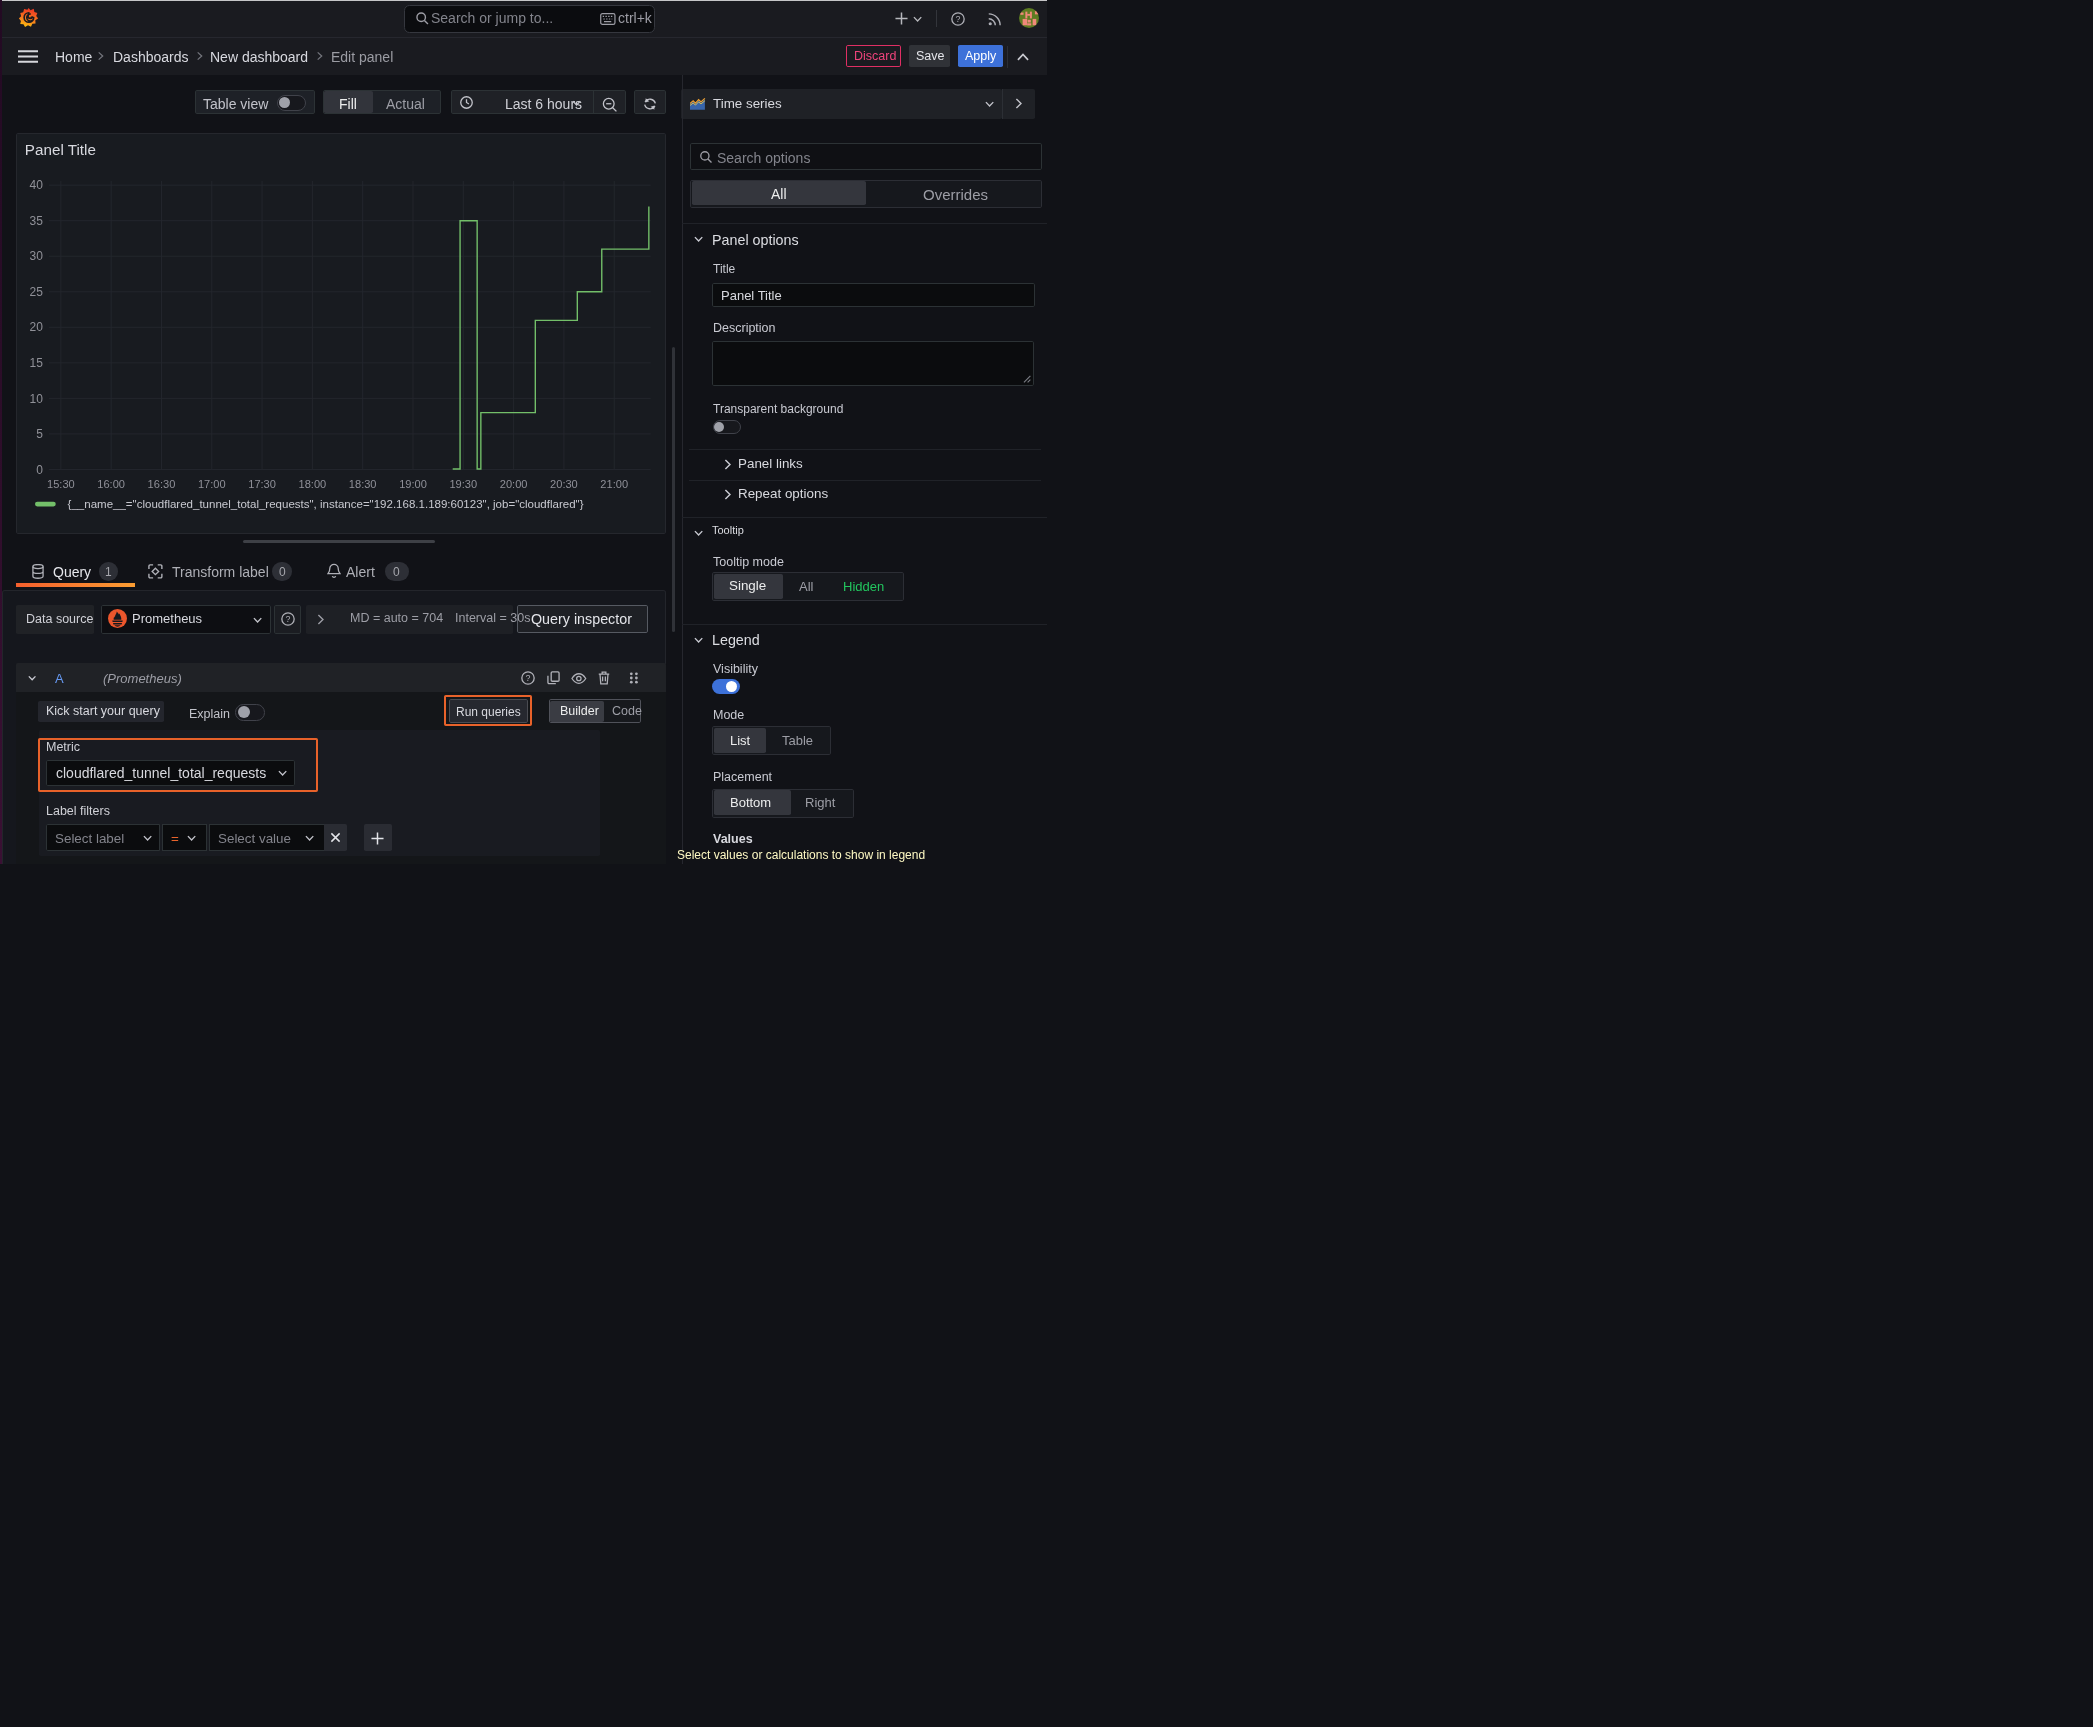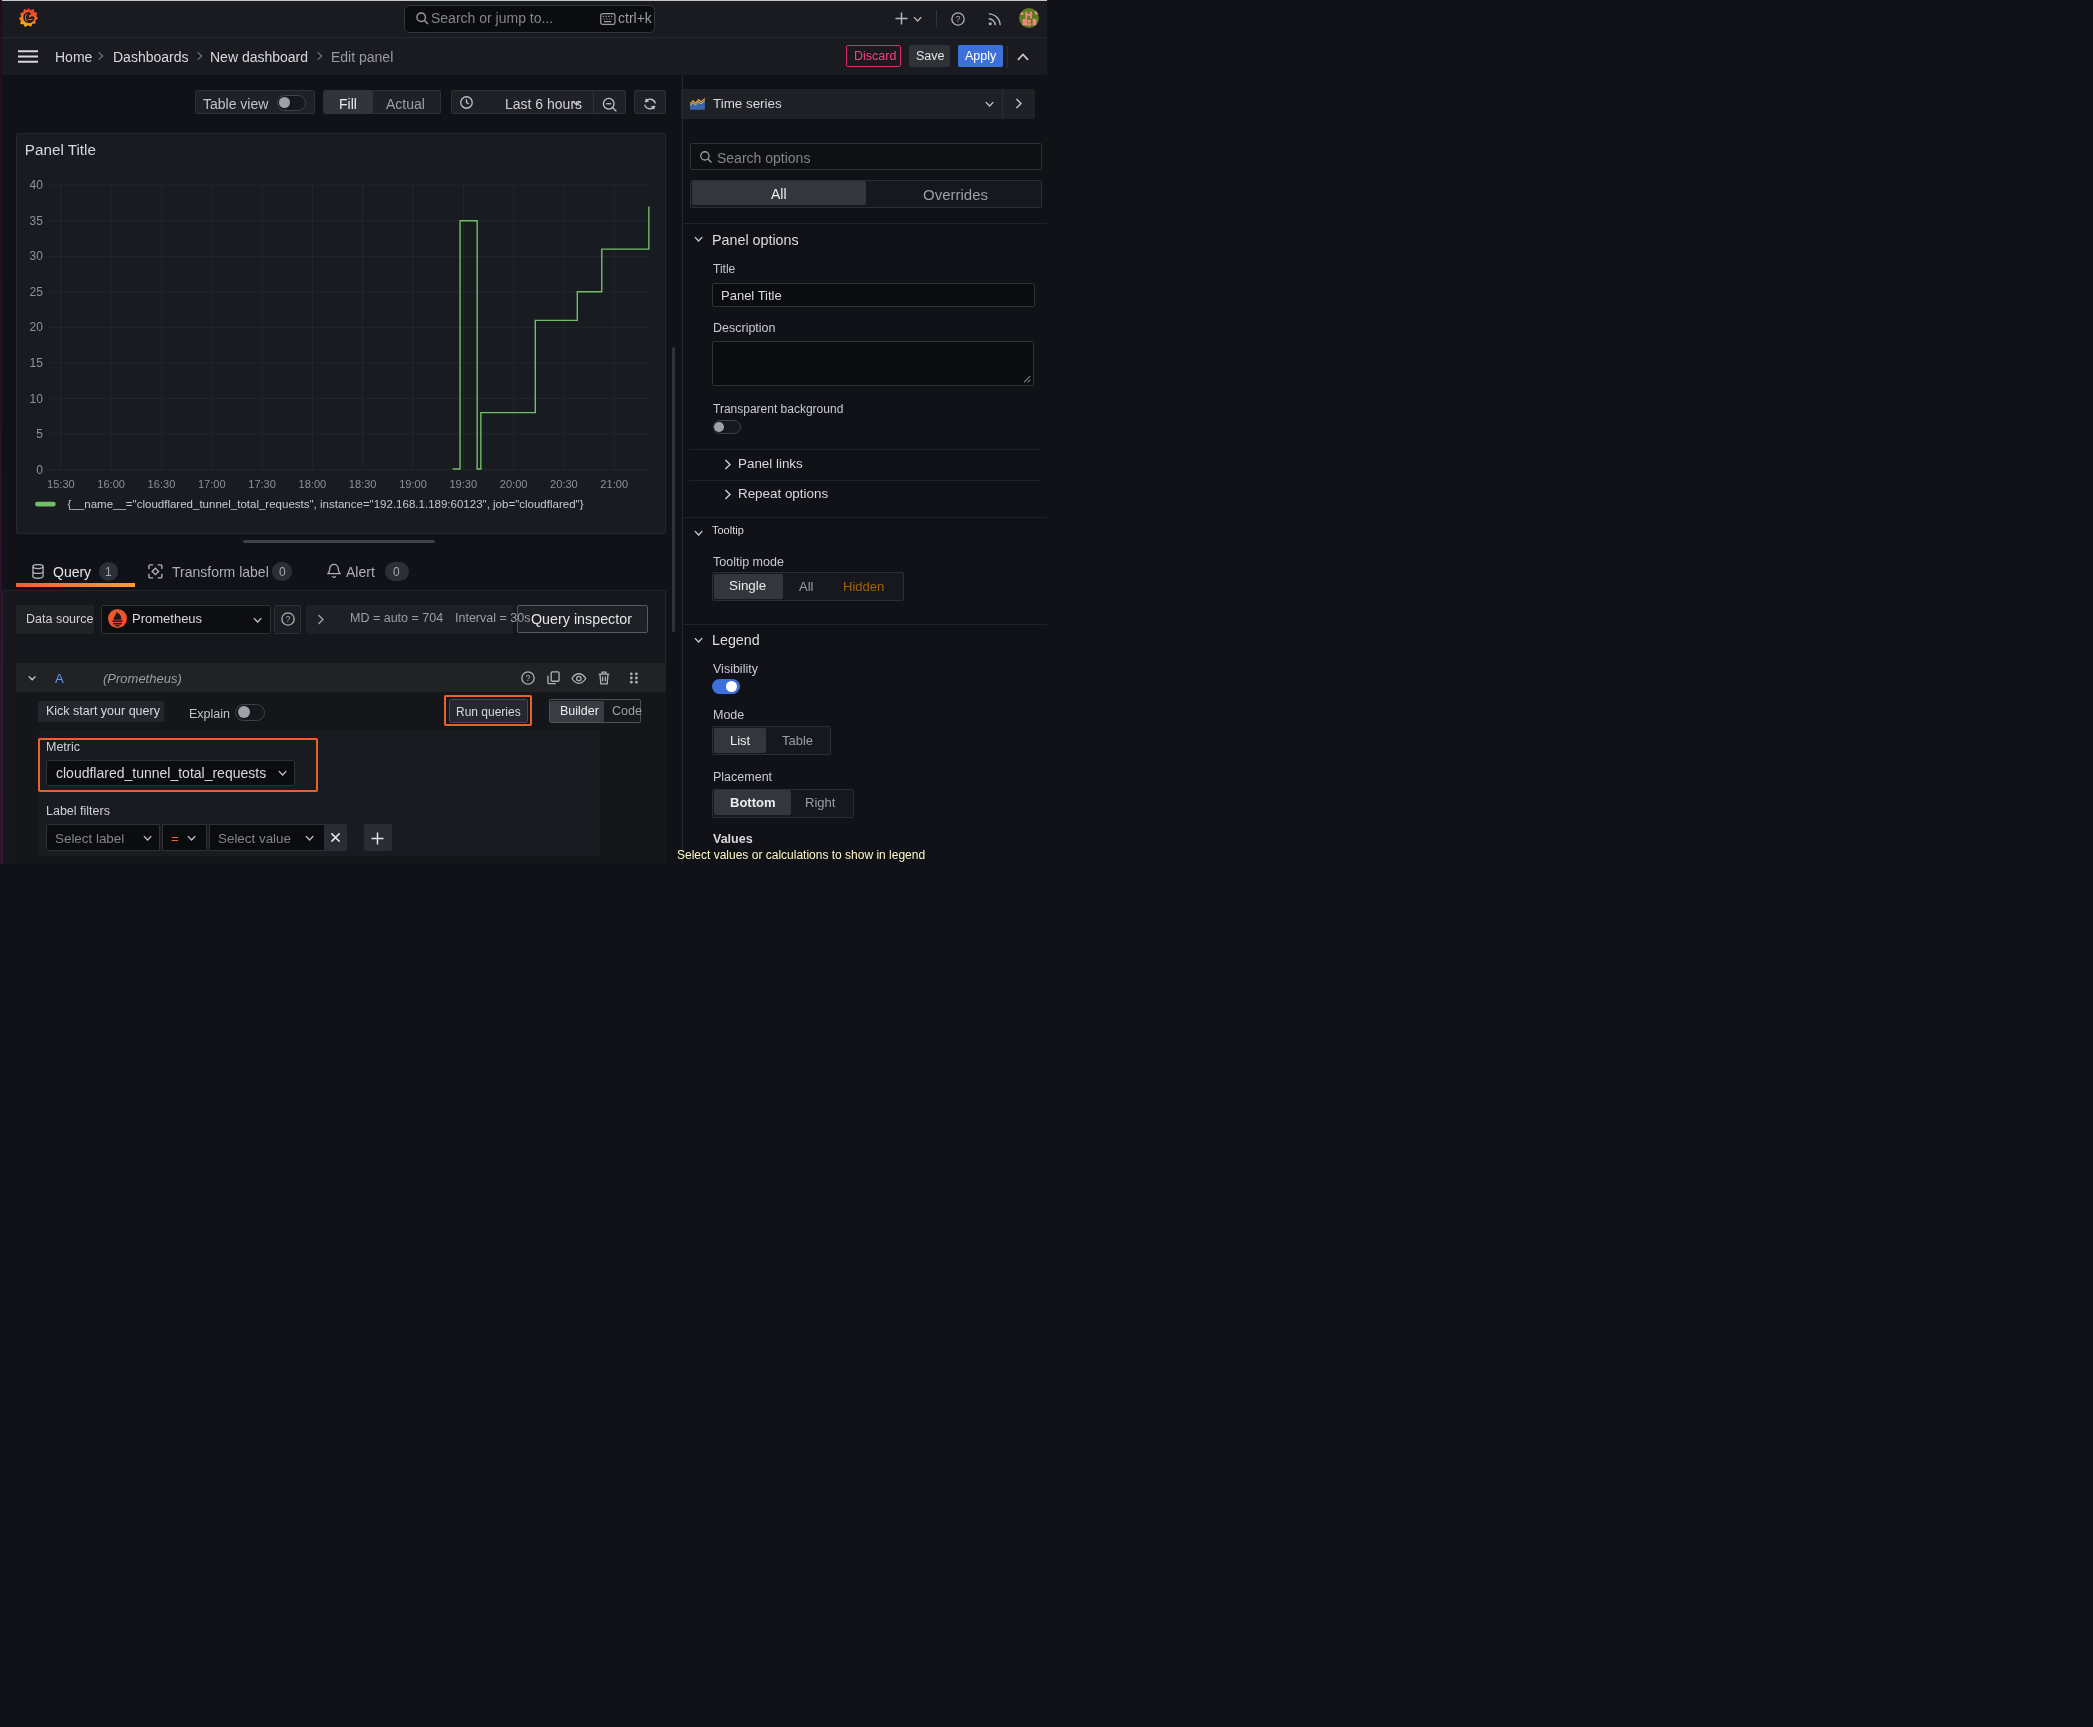--- a/index.html
+++ b/index.html
@@ -390,36 +390,36 @@
 
 <svg class="abs" style="left:694px;top:530px" width="9.2" height="6.5" viewBox="0 0 10 7">
     <path fill="none" stroke="#c9cad2" stroke-width="1.5" d="M1 1.2 L5 5.4 L9 1.2"></path>
   </svg>
 <div class="abs txt" style="left:712px;top:524px;font-size:11px;font-weight:500;color:#dcdde2;">Tooltip</div>
 <div class="abs txt" style="left:713px;top:555px;font-size:12.5px;color:#c9cad2;">Tooltip mode</div>
 <div class="abs" style="left:712px;top:572px;width:192px;height:29px;border:0.9px solid #2c2e35;background:#16181d;border-radius:1.8px;"></div>
 <div class="abs" style="left:714px;top:574px;width:69px;height:25px;background:#34363d;border-radius:1.8px;"></div>
 <div class="abs txt" style="left:729px;top:578px;font-size:13.4px;font-weight:500;color:#eceded;">Single</div>
 <div class="abs txt" style="left:799px;top:579px;font-size:13px;color:#9d9ea6;">All</div>
-<div class="abs txt" style="left:843px;top:579px;font-size:13px;color:#a16207;">Hidden</div>
+<div class="abs txt" style="left:843px;top:579px;font-size:13px;color:#22c55e;">Hidden</div>
 
 <div class="abs" style="left:682px;top:624px;width:365px;height:0.9px;background:#202228;"></div>
 
 <svg class="abs" style="left:694px;top:637px" width="9.2" height="6.5" viewBox="0 0 10 7">
     <path fill="none" stroke="#c9cad2" stroke-width="1.5" d="M1 1.2 L5 5.4 L9 1.2"></path>
   </svg>
 <div class="abs txt" style="left:712px;top:632px;font-size:14.3px;font-weight:500;color:#dcdde2;">Legend</div>
 <div class="abs txt" style="left:713px;top:662px;font-size:12.5px;color:#c9cad2;">Visibility</div>
 <div class="abs" style="left:712px;top:679px;width:28px;height:15.3px;background:#3d71d9;border-radius:8.3px;"></div>
 <div class="abs" style="left:726px;top:681px;width:11px;height:11px;background:#ffffff;border-radius:50%;"></div>
 <div class="abs txt" style="left:713px;top:708px;font-size:12.5px;color:#c9cad2;">Mode</div>
 <div class="abs" style="left:712px;top:726px;width:119px;height:29px;border:0.9px solid #2c2e35;background:#16181d;border-radius:1.8px;"></div>
 <div class="abs" style="left:714px;top:728px;width:52px;height:25px;background:#34363d;border-radius:1.8px;"></div>
 <div class="abs txt" style="left:730px;top:733px;font-size:13px;font-weight:500;color:#eceded;">List</div>
 <div class="abs txt" style="left:782px;top:733px;font-size:13px;color:#9d9ea6;">Table</div>
 <div class="abs txt" style="left:713px;top:770px;font-size:12.5px;color:#c9cad2;">Placement</div>
 <div class="abs" style="left:712px;top:789px;width:142px;height:29px;border:0.9px solid #2c2e35;background:#16181d;border-radius:1.8px;"></div>
 <div class="abs" style="left:714px;top:790px;width:77px;height:25px;background:#34363d;border-radius:1.8px;"></div>
-<div class="abs txt" style="left:730px;top:795px;font-size:13px;font-weight:700;color:#eceded;">Bottom</div>
+<div class="abs txt" style="left:730px;top:795px;font-size:13px;font-weight:400;color:#eceded;">Bottom</div>
 <div class="abs txt" style="left:805px;top:795px;font-size:13px;color:#9d9ea6;">Right</div>
 <div class="abs txt" style="left:713px;top:832px;font-size:12.5px;font-weight:bold;color:#d8d9df;">Values</div>
 <div class="abs txt" style="left:677px;top:848px;font-size:12px;color:#fef9c3;">Select values or calculations to show in legend</div>
 
 
 </body></html>

